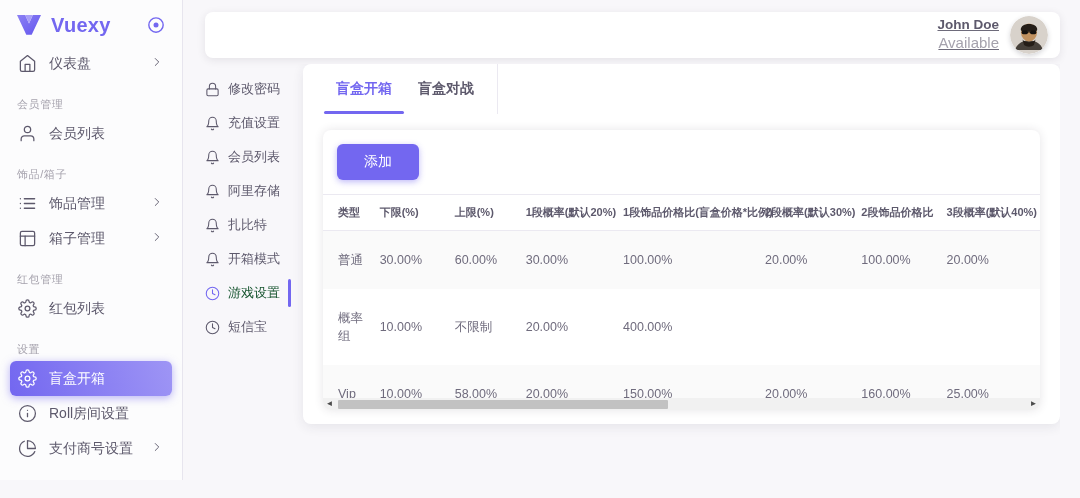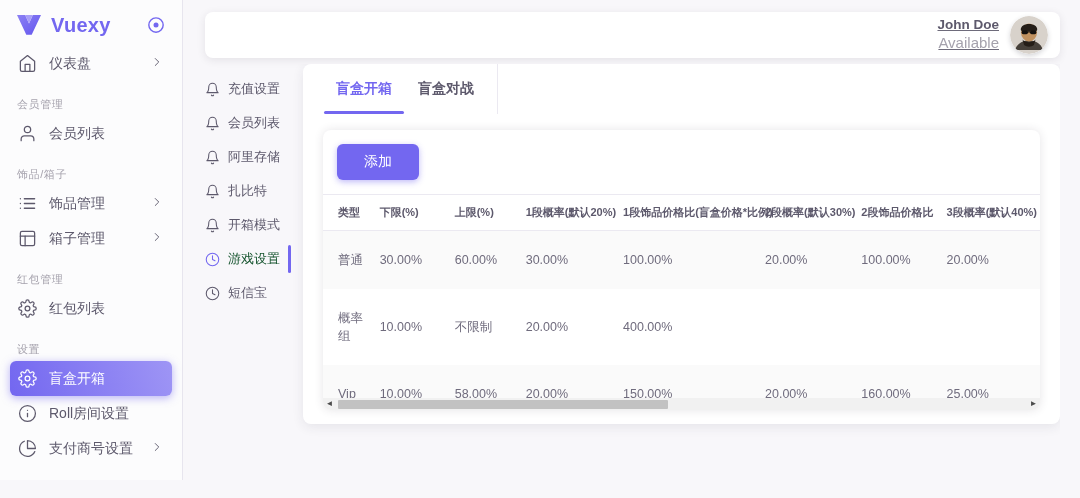--- a/index.html
+++ b/index.html
@@ -222,20 +222,29 @@
           <rect x="11.6" y="14.6" width="6.4" height="3.6" rx="1.7" fill="#14110e"></rect>
           <rect x="20" y="14.6" width="6.4" height="3.6" rx="1.7" fill="#14110e"></rect>
           <rect x="17.5" y="15.4" width="3" height="1.1" fill="#14110e"></rect>
         </svg>
       </div>
     </header>
 
     <div class="body-row">
 
       <nav class="submenu">
+          <div class="submenu-item">
+            <span class="icn">
+              <svg viewBox="0 0 24 24">
+                <rect x="3" y="11" width="18" height="11" rx="2"></rect>
+                <path d="M7 11V7a5 5 0 0 1 10 0v4"></path>
+              </svg>
+            </span>
+            <span>修改密码</span>
+          </div>
           <div class="submenu-item">
             <span class="icn">
               <svg viewBox="0 0 24 24">
                 <path d="M18 8A6 6 0 0 0 6 8c0 7-3 9-3 9h18s-3-2-3-9"></path>
                 <path d="M13.73 21a2 2 0 0 1-3.46 0"></path>
               </svg>
             </span>
             <span>充值设置</span>
           </div>
           <div class="submenu-item">

